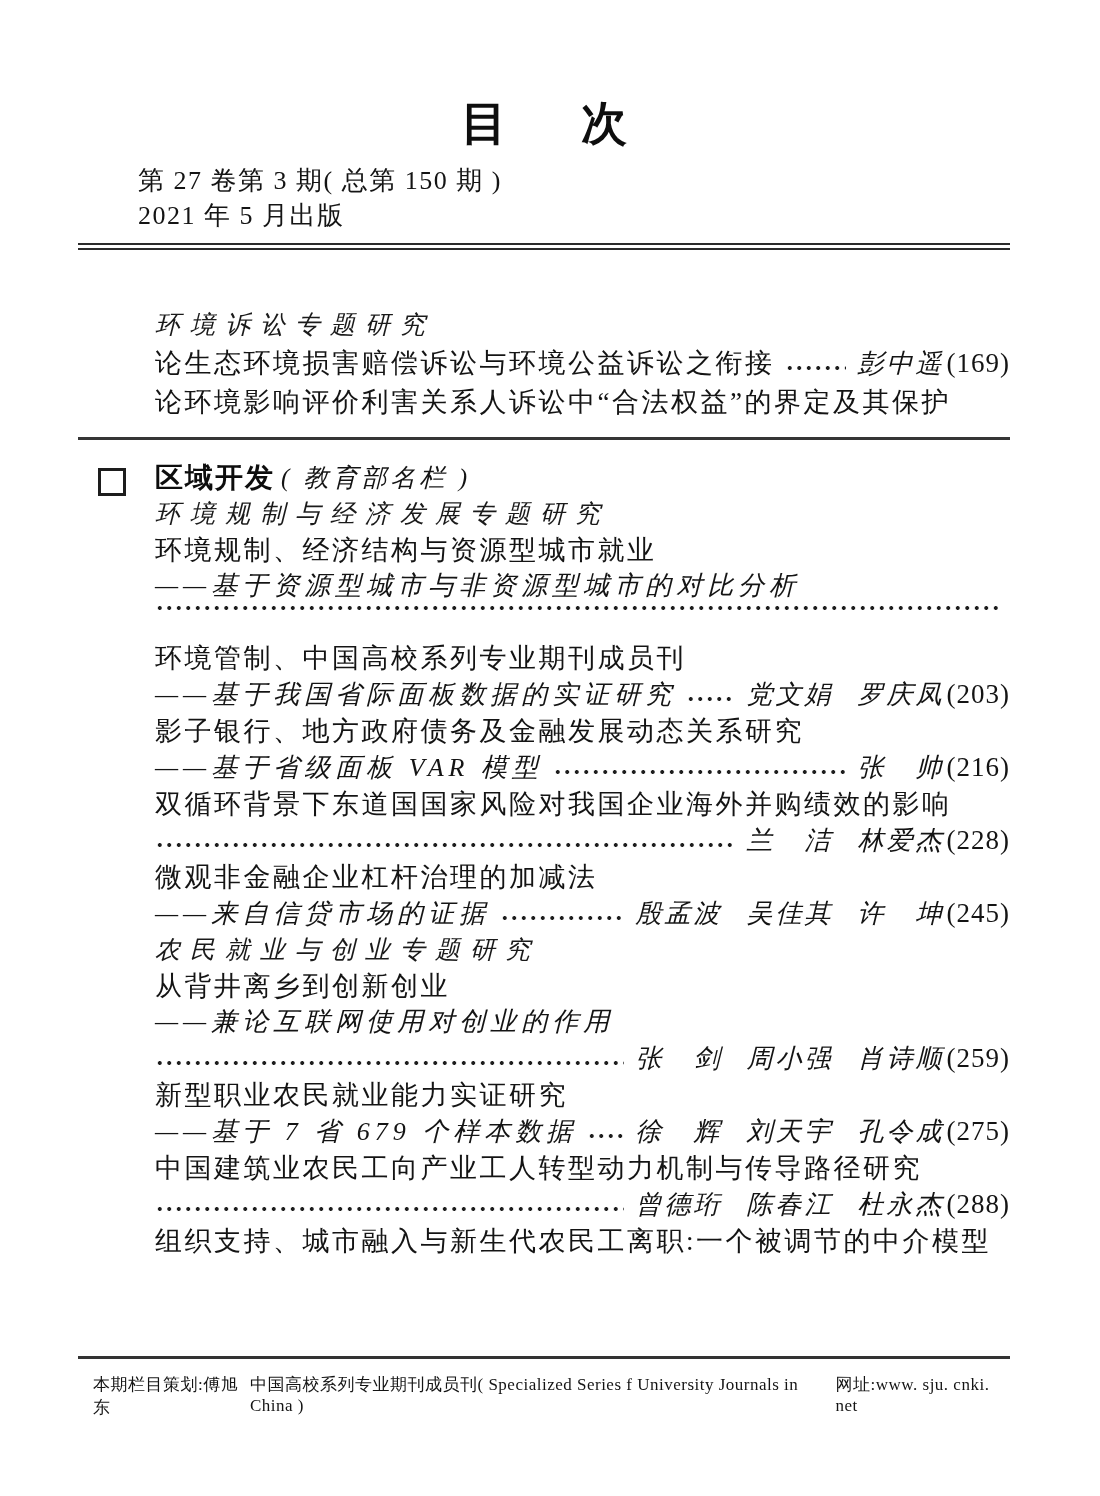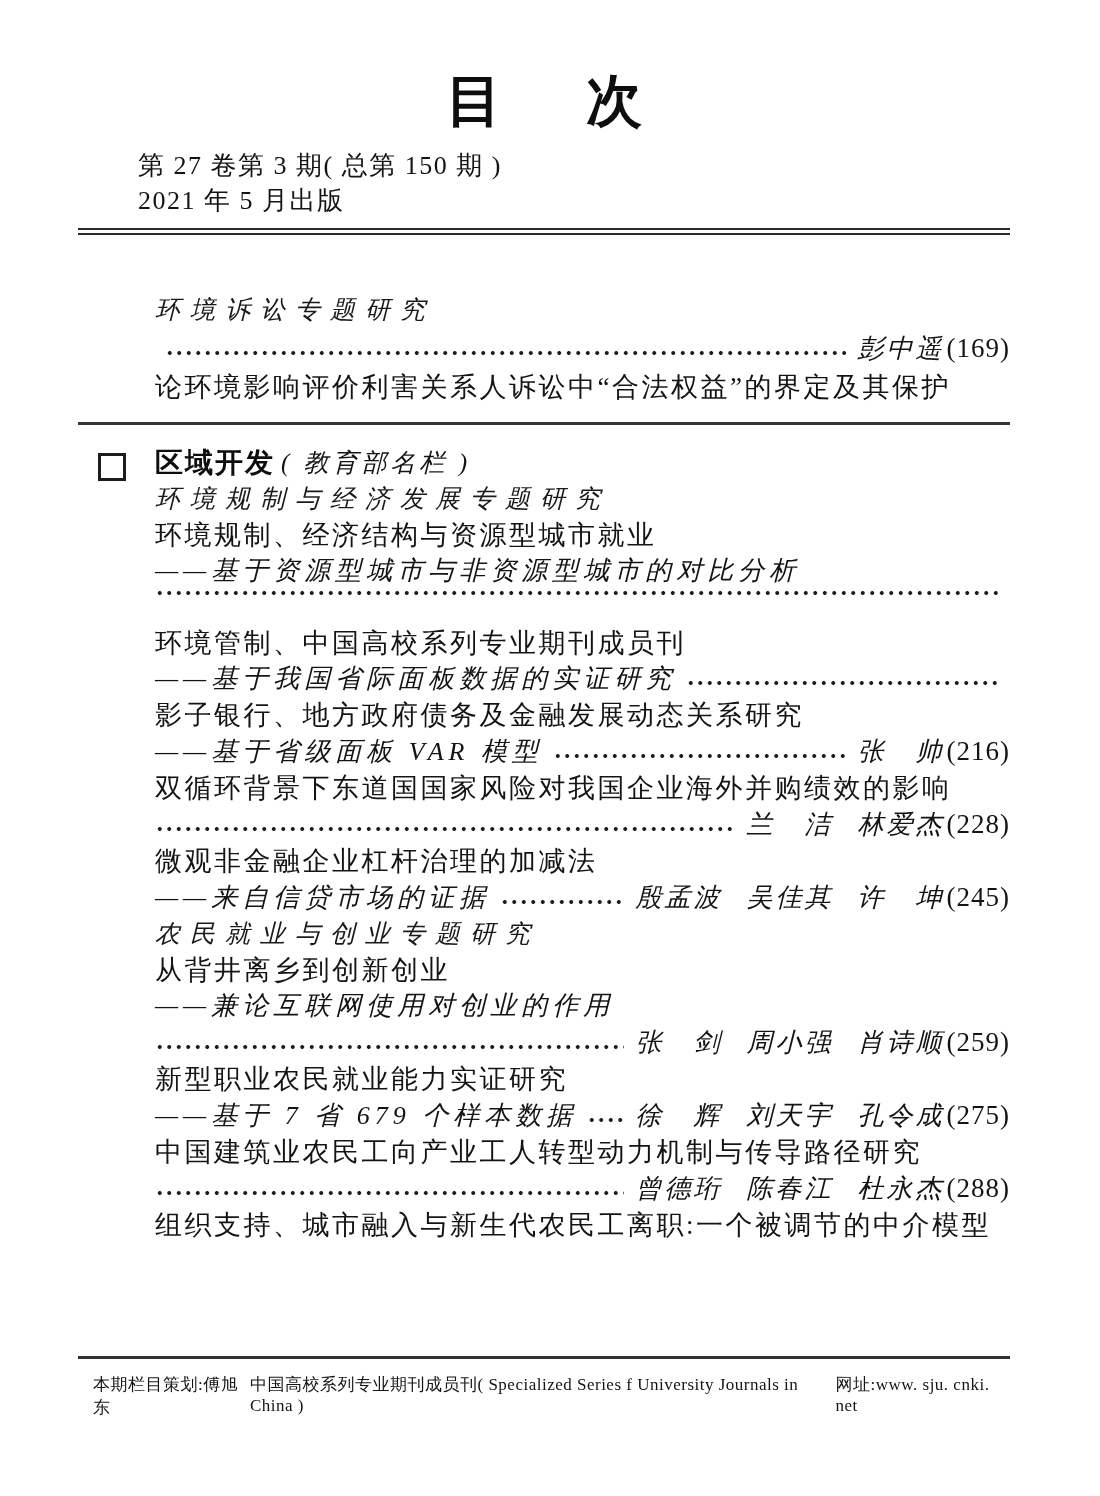--- a/index.html
+++ b/index.html
@@ -2,21 +2,21 @@
 <html><head>
 <meta charset="utf-8">
 <style>
   html,body{margin:0;padding:0;}
   body{
     width:1100px;height:1496px;overflow:hidden;background:#ffffff;
     font-family:"Liberation Serif", serif;color:#141414;position:relative;
   }
   .content{margin-left:78px;width:932px;}
   .doc-title{
-    padding-top:64px;text-align:center;font-size:56px;font-weight:bold;
+    padding-top:93px;text-align:center;font-size:46px;font-weight:bold;
     letter-spacing:14px;text-indent:14px;color:#0e0e0e;
   }
   .issue-row{
     display:flex;justify-content:space-between;align-items:baseline;
     font-size:26px;margin-top:8px;padding-left:60px;padding-right:4px;letter-spacing:1.5px;flex-direction:column;
   }
   .rule-double{margin-top:10px;height:3px;border-top:2px solid #2b2b2b;border-bottom:2px solid #2b2b2b;}
   .rule-single{margin-top:16px;border-top:3px solid #353535;}
   .toc-part{margin-top:56px;}
   #part2{margin-top:20px;}
@@ -64,20 +64,21 @@
     <span>2021 年 5 月出版</span>
   </div>
 
   <div class="rule-double"></div>
 
   <div class="toc-part" id="part1">
       <div class="line topic">
         <span class="t">环境诉讼专题研究</span>
       </div>
       <div class="line title">
+        <span class="t">论生态环境损害赔偿诉讼与环境公益诉讼之衔接</span>
         <span class="leader"></span>
         <span class="authors"><span class="author">彭中遥</span><span class="page">(169)</span></span>
       </div>
       <div class="line title">
         <span class="t">论环境影响评价利害关系人诉讼中“合法权益”的界定及其保护</span>
       </div>
     </div>
 
   <div class="rule-single"></div>
 
@@ -98,20 +99,21 @@
       </div>
       <div class="line cont">
         <span class="leader from-left"></span>
       </div>
       <div class="line title">
         <span class="t">环境管制、中国高校系列专业期刊成员刊</span>
       </div>
       <div class="line sub">
         <span class="t">——基于我国省际面板数据的实证研究</span>
         <span class="leader"></span>
+        <span class="authors"><span class="author">党文娟</span><span class="author">罗庆凤</span><span class="page">(203)</span></span>
       </div>
       <div class="line title">
         <span class="t">影子银行、地方政府债务及金融发展动态关系研究</span>
       </div>
       <div class="line sub">
         <span class="t">——基于省级面板 VAR 模型</span>
         <span class="leader"></span>
         <span class="authors"><span class="author">张　帅</span><span class="page">(216)</span></span>
       </div>
       <div class="line title">

